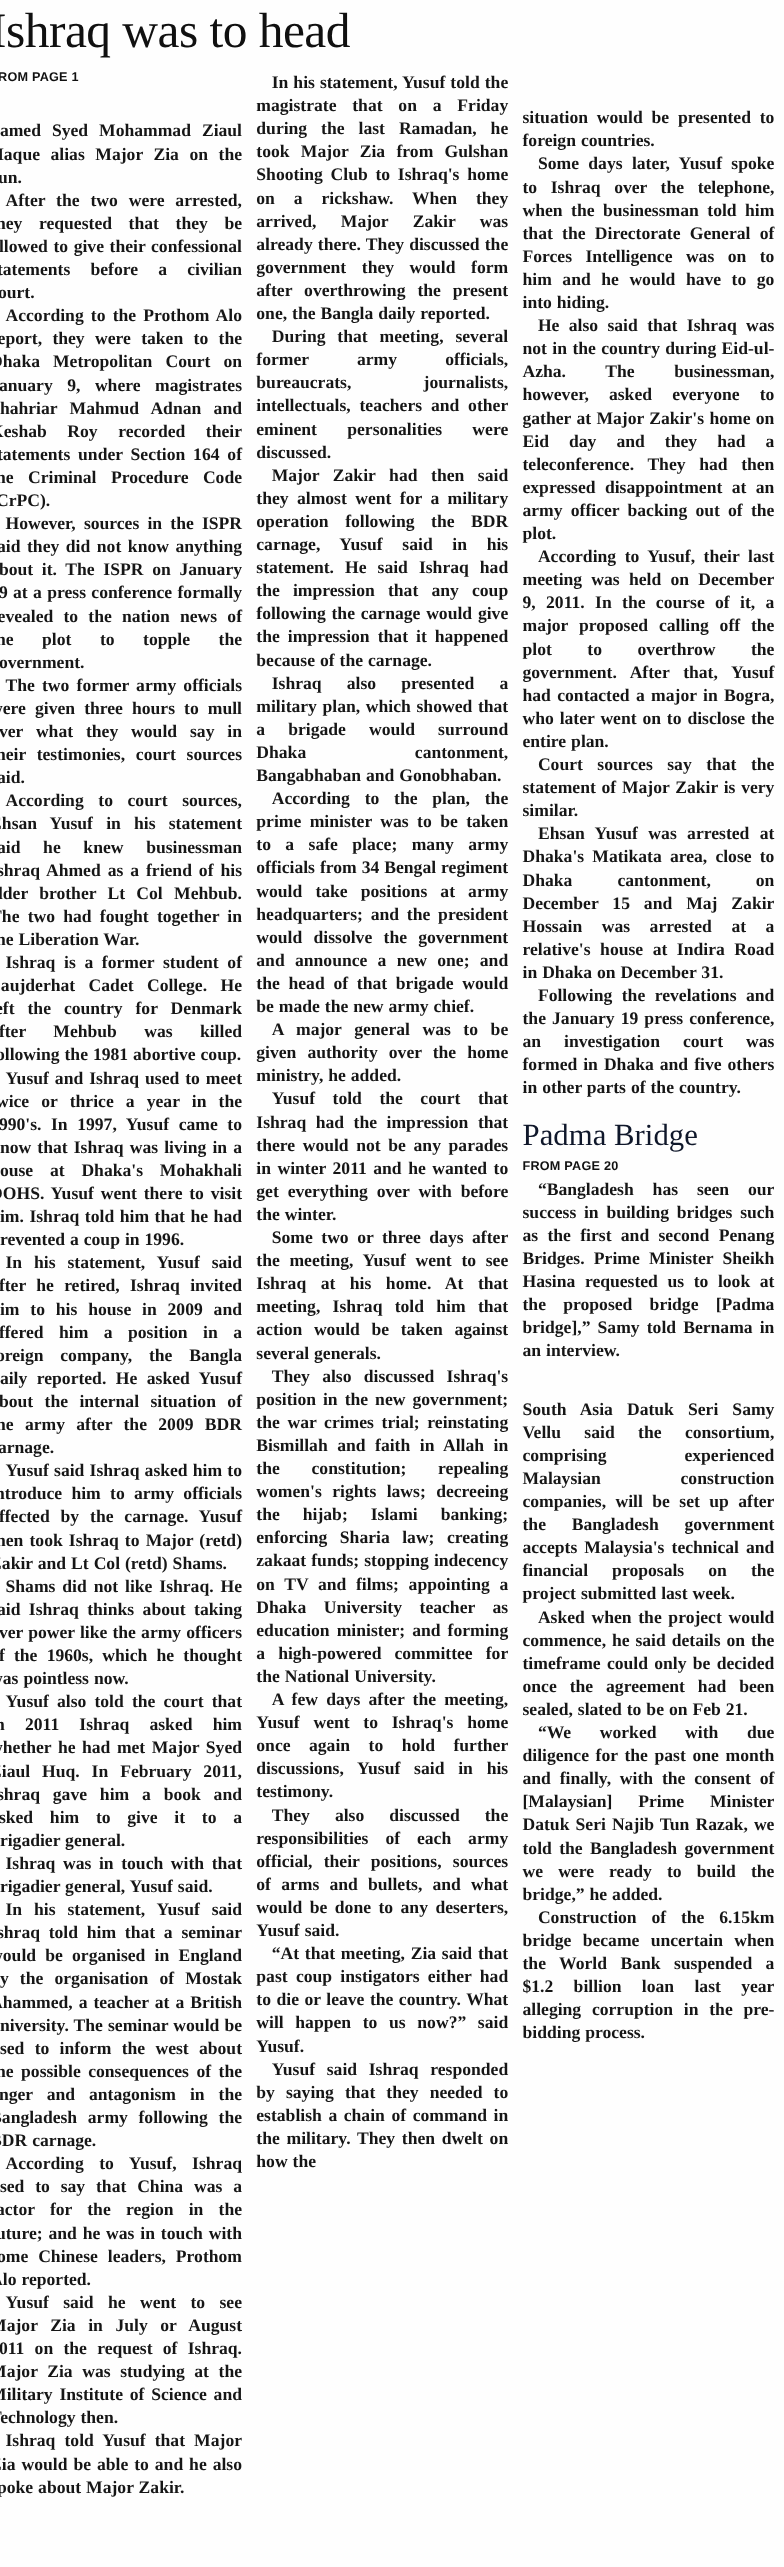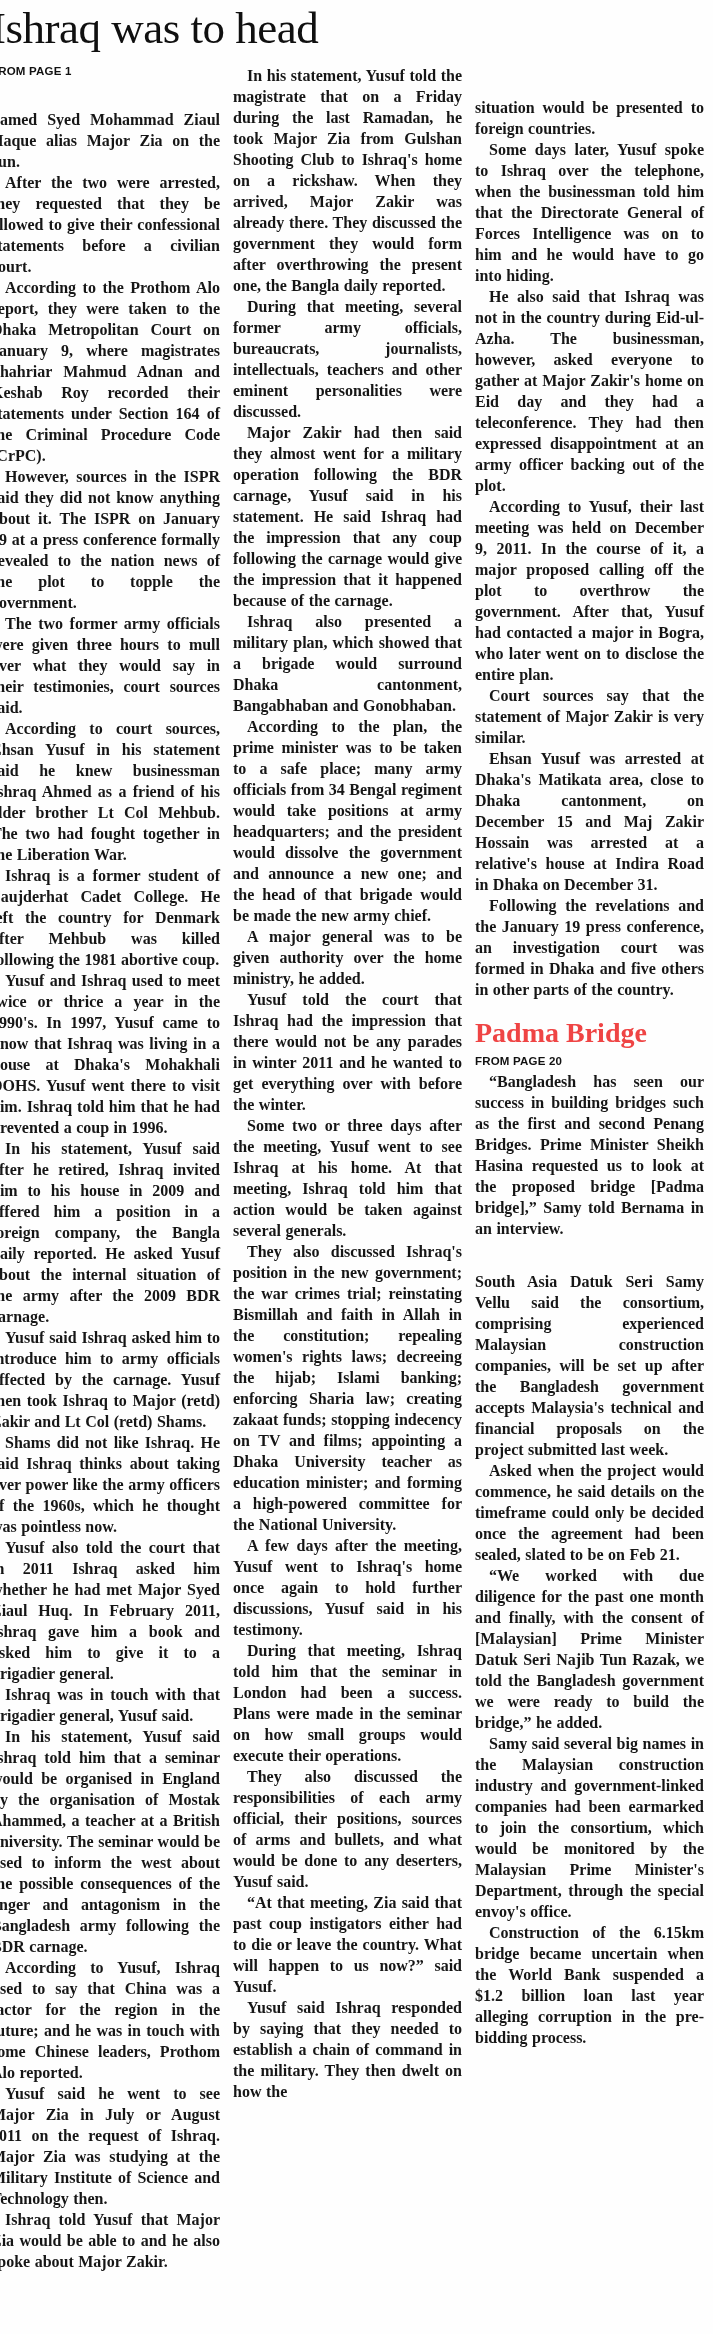--- a/index.html
+++ b/index.html
@@ -31,22 +31,22 @@
   .para {
     font-size:16px; line-height:21px;
     text-align:justify; text-indent:14px;
     hyphens:auto; -webkit-hyphens:auto;
     word-spacing:0.5px;
     font-weight:bold;
   }
   .para.flush { text-indent:0;margin-top:32px; }
   .subhead {
     font-family:"Liberation Serif", serif;
-    font-size:28px; font-weight:700; line-height:1.1;
-    color:#ef4444; margin:18px 0 6px 0;
+    font-size:28px; font-weight:400; line-height:1.1;
+    color:#0f172a; margin:18px 0 6px 0;
   }
 </style>
 </head>
 <body>
 
 <div class="page">
 
   <h1 class="headline">Ishraq was to head</h1>
 
   <div class="columns">
@@ -79,21 +79,20 @@
           <p class="para">In his statement, Yusuf told the magistrate that on a Friday during the last Ramadan, he took Major Zia from Gulshan Shooting Club to Ishraq's home on a rickshaw. When they arrived, Major Zakir was already there. They discussed the government they would form after overthrowing the present one, the Bangla daily reported.</p>
           <p class="para">During that meeting, several former army officials, bureaucrats, journalists, intellectuals, teachers and other eminent personalities were discussed.</p>
           <p class="para">Major Zakir had then said they almost went for a military operation following the BDR carnage, Yusuf said in his statement. He said Ishraq had the impression that any coup following the carnage would give the impression that it happened because of the carnage.</p>
           <p class="para">Ishraq also presented a military plan, which showed that a brigade would surround Dhaka cantonment, Bangabhaban and Gonobhaban.</p>
           <p class="para">According to the plan, the prime minister was to be taken to a safe place; many army officials from 34 Bengal regiment would take positions at army headquarters; and the president would dissolve the government and announce a new one; and the head of that brigade would be made the new army chief.</p>
           <p class="para">A major general was to be given authority over the home ministry, he added.</p>
           <p class="para">Yusuf told the court that Ishraq had the impression that there would not be any parades in winter 2011 and he wanted to get everything over with before the winter.</p>
           <p class="para">Some two or three days after the meeting, Yusuf went to see Ishraq at his home. At that meeting, Ishraq told him that action would be taken against several generals.</p>
           <p class="para">They also discussed Ishraq's position in the new government; the war crimes trial; reinstating Bismillah and faith in Allah in the constitution; repealing women's rights laws; decreeing the hijab; Islami banking; enforcing Sharia law; creating zakaat funds; stopping indecency on TV and films; appointing a Dhaka University teacher as education minister; and forming a high-powered committee for the National University.</p>
           <p class="para">A few days after the meeting, Yusuf went to Ishraq's home once again to hold further discussions, Yusuf said in his testimony.</p>
-          <p class="para">During that meeting, Ishraq told him that the seminar in London had been a success. Plans were made in the seminar on how small groups would execute their operations.</p>
           <p class="para">They also discussed the responsibilities of each army official, their positions, sources of arms and bullets, and what would be done to any deserters, Yusuf said.</p>
           <p class="para">“At that meeting, Zia said that past coup instigators either had to die or leave the country. What will happen to us now?” said Yusuf.</p>
           <p class="para">Yusuf said Ishraq responded by saying that they needed to establish a chain of command in the military. They then dwelt on how the</p>
         </div>
     </div>
 
     <div class="col">
       <div>
           <p class="para flush">situation would be presented to foreign countries.</p>
           <p class="para">Some days later, Yusuf spoke to Ishraq over the telephone, when the businessman told him that the Directorate General of Forces Intelligence was on to him and he would have to go into hiding.</p>
@@ -104,19 +103,18 @@
           <p class="para">Following the revelations and the January 19 press conference, an investigation court was formed in Dhaka and five others in other parts of the country.</p>
         </div>
 
       <h2 class="subhead">Padma Bridge</h2>
       <div class="kicker">FROM PAGE 20</div>
       <div>
           <p class="para">“Bangladesh has seen our success in building bridges such as the first and second Penang Bridges. Prime Minister Sheikh Hasina requested us to look at the proposed bridge [Padma bridge],” Samy told Bernama in an interview.</p>
           <p class="para flush">South Asia Datuk Seri Samy Vellu said the consortium, comprising experienced Malaysian construction companies, will be set up after the Bangladesh government accepts Malaysia's technical and financial proposals on the project submitted last week.</p>
           <p class="para">Asked when the project would commence, he said details on the timeframe could only be decided once the agreement had been sealed, slated to be on Feb 21.</p>
           <p class="para">“We worked with due diligence for the past one month and finally, with the consent of [Malaysian] Prime Minister Datuk Seri Najib Tun Razak, we told the Bangladesh government we were ready to build the bridge,” he added.</p>
-          <p class="para">Samy said several big names in the Malaysian construction industry and government-linked companies had been earmarked to join the consortium, which would be monitored by the Malaysian Prime Minister's Department, through the special envoy's office.</p>
           <p class="para">Construction of the 6.15km bridge became uncertain when the World Bank suspended a $1.2 billion loan last year alleging corruption in the pre-bidding process.</p>
         </div>
     </div>
 
   </div>
 </div>
 
 </body></html>

